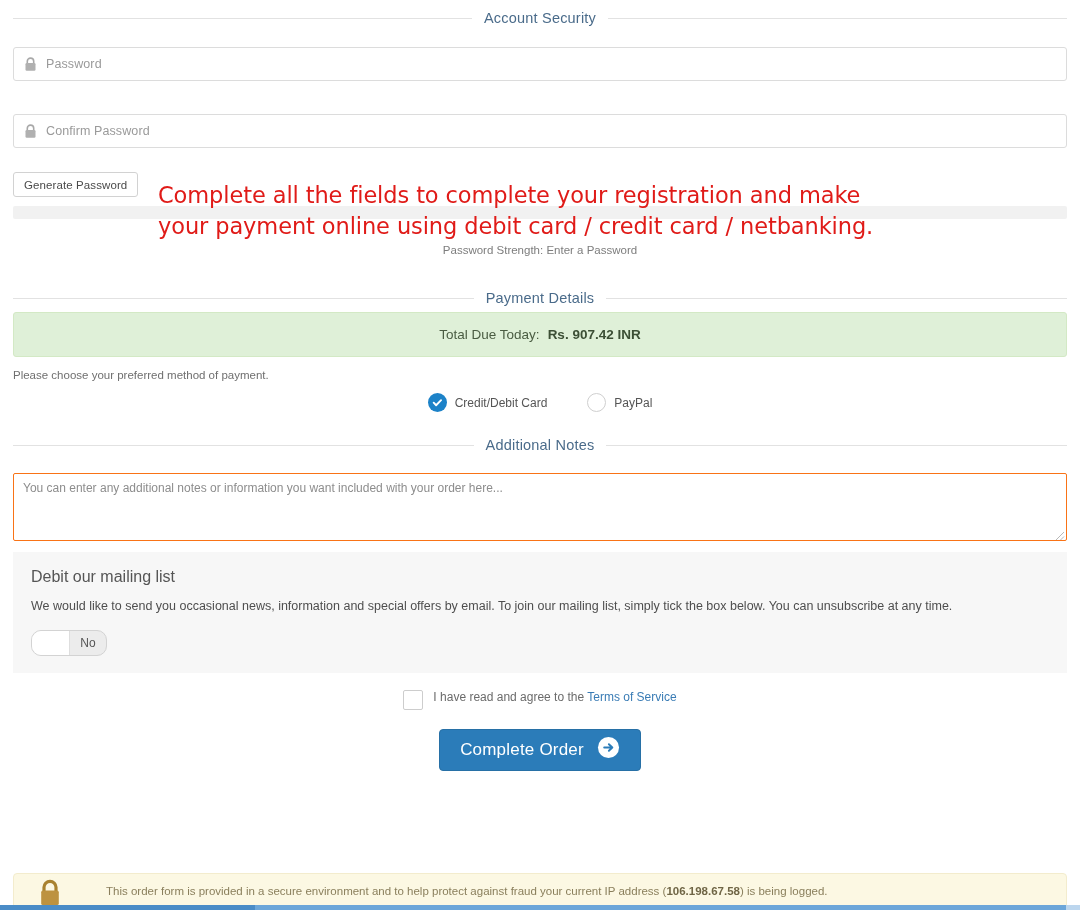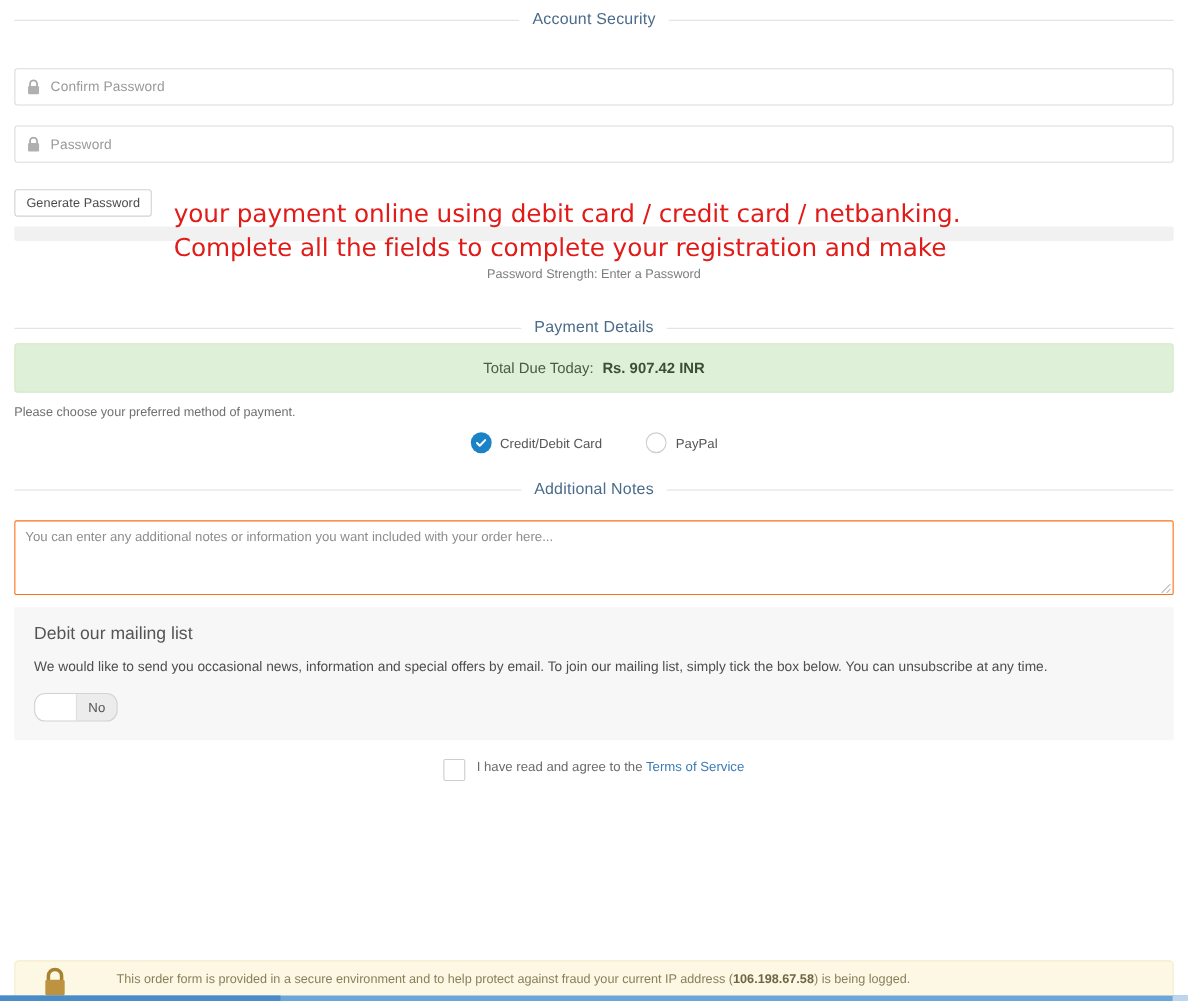--- a/index.html
+++ b/index.html
@@ -283,47 +283,47 @@
 <body>
 
 <div class="page">
 
   <div class="legend" style="margin-top:7px;">
     <div class="rule"></div>
     <div class="legend-text">Account Security</div>
     <div class="rule"></div>
   </div>
 
+  <div class="field" style="margin-top:18px;">
+    <span class="lockwrap">
+      <svg width="13" height="15" viewBox="0 0 13 15" aria-hidden="true">
+        <path d="M3.3 6.2V4.3a3.2 3.2 0 0 1 6.4 0v1.9" fill="none" stroke="#a8a8a8" stroke-width="1.6"></path>
+        <rect x="1.5" y="6.1" width="10" height="7.6" rx="1.2" fill="#b0b0b0"></rect>
+      </svg>
+    </span>
+    <span class="ph">Password</span>
+  </div>
+
   <div class="field" style="margin-top:33px;">
     <span class="lockwrap">
       <svg width="13" height="15" viewBox="0 0 13 15" aria-hidden="true">
         <path d="M3.3 6.2V4.3a3.2 3.2 0 0 1 6.4 0v1.9" fill="none" stroke="#a8a8a8" stroke-width="1.6"></path>
         <rect x="1.5" y="6.1" width="10" height="7.6" rx="1.2" fill="#b0b0b0"></rect>
       </svg>
     </span>
     <span class="ph">Confirm Password</span>
   </div>
 
-  <div class="field" style="margin-top:18px;">
-    <span class="lockwrap">
-      <svg width="13" height="15" viewBox="0 0 13 15" aria-hidden="true">
-        <path d="M3.3 6.2V4.3a3.2 3.2 0 0 1 6.4 0v1.9" fill="none" stroke="#a8a8a8" stroke-width="1.6"></path>
-        <rect x="1.5" y="6.1" width="10" height="7.6" rx="1.2" fill="#b0b0b0"></rect>
-      </svg>
-    </span>
-    <span class="ph">Password</span>
-  </div>
-
   <div style="margin-top:24px;">
     <button class="btn-generate">Generate Password</button>
   </div>
 
   <div class="annotation">
+    <div>Complete all the fields to complete your registration and make</div>
     <div>your payment online using debit card / credit card / netbanking.</div>
-    <div>Complete all the fields to complete your registration and make</div>
   </div>
 
   <div class="strength-bar" style="margin-top:9px;"></div>
   <div class="strength-text">Password Strength: Enter a Password</div>
 
   <div class="legend" style="margin-top:31px;">
     <div class="rule"></div>
     <div class="legend-text">Payment Details</div>
     <div class="rule"></div>
   </div>
@@ -374,20 +374,31 @@
     </div>
   </div>
 
   <div class="terms-row">
     <span class="cbox"></span>
     <span class="terms-text">
       <span>I have read and agree to the </span><a href="#">Terms of Service</a>
     </span>
   </div>
 
+  <div class="order-wrap">
+    <button class="btn-order">
+      <span>Complete Order</span>
+      <span>
+        <svg width="23" height="23" viewBox="0 0 24 24" aria-hidden="true">
+          <circle cx="12" cy="12" r="11" fill="#ffffff"></circle>
+          <path d="M7.5 12h8.2M12.4 8.6l3.6 3.4-3.6 3.4" fill="none" stroke="#2b7cb9" stroke-width="2" stroke-linecap="round" stroke-linejoin="round"></path>
+        </svg>
+      </span>
+    </button>
+  </div>
 
   <div class="secure-bar">
     <span class="secure-text"><span>This order form is provided in a secure environment and to help protect against fraud your current IP address (</span><b>106.198.67.58</b><span>) is being logged.</span></span>
   </div>
   <span class="footer-lock">
     <svg width="26" height="28" viewBox="0 0 26 28" aria-hidden="true">
       <path d="M7 12V8.3a6 6 0 0 1 12 0V12" fill="none" stroke="#a9822f" stroke-width="3.2"></path>
       <rect x="4.2" y="11.6" width="17.6" height="14.5" rx="1.6" fill="#bd9240"></rect>
     </svg>
   </span>

